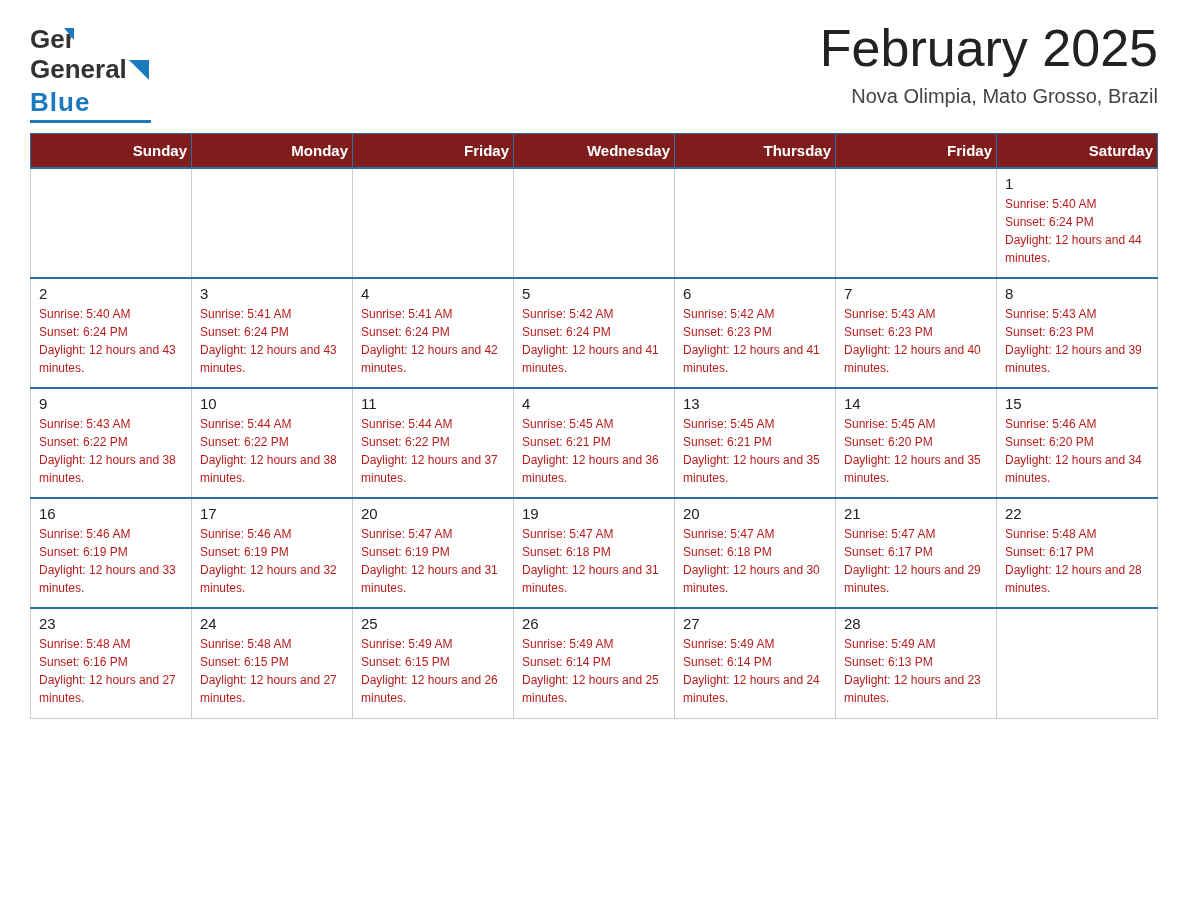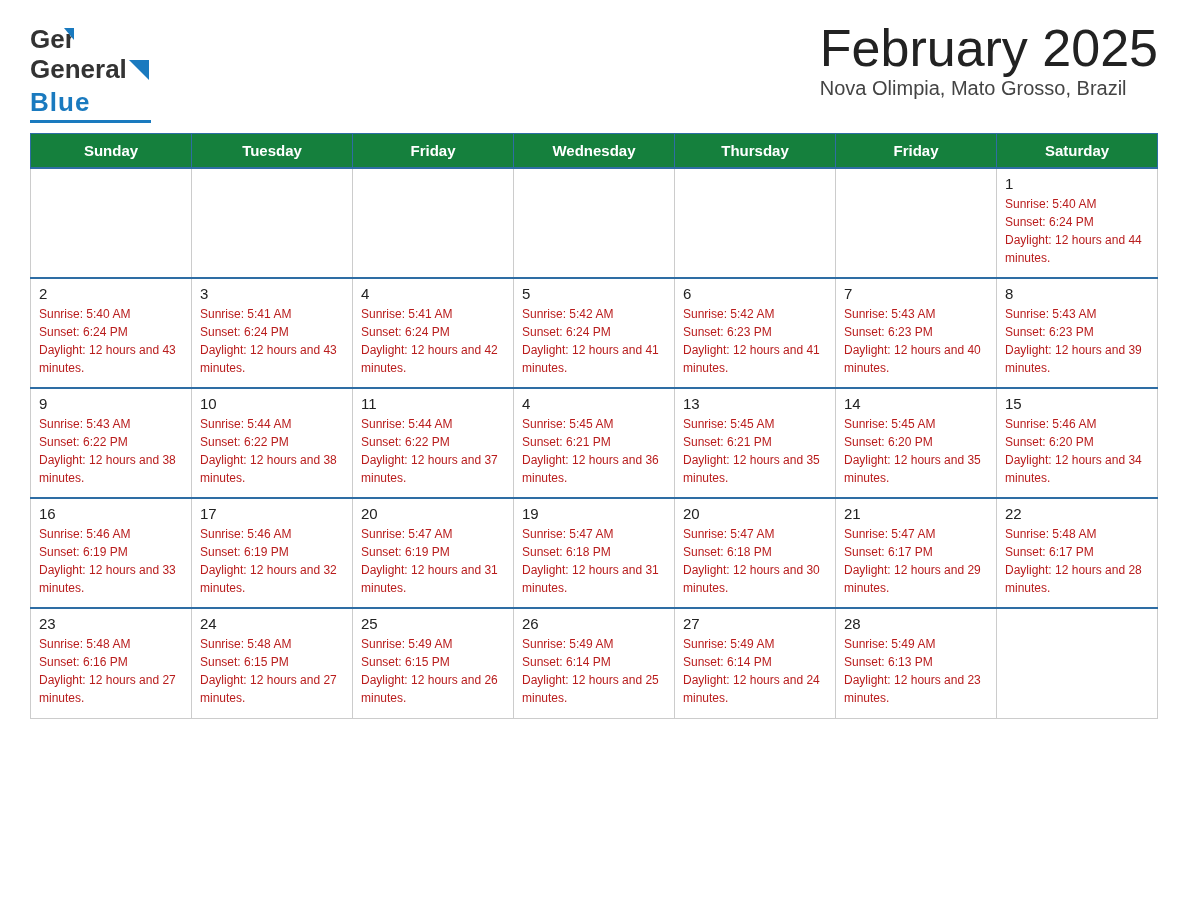--- a/index.html
+++ b/index.html
@@ -15,45 +15,45 @@
       justify-content: space-between;
       align-items: flex-start;
       margin-bottom: 10px;
     }
     .logo-area {
       display: flex;
       flex-direction: column;
       align-items: flex-start;
     }
     .title-area {
-      text-align: left;
+      text-align: right;
     }
     .month-title {
       font-size: 52px;
       font-weight: normal;
       color: #222;
       line-height: 1.1;
     }
     .location-subtitle {
       font-size: 20px;
       color: #444;
-      margin-top: 0;
+      margin-top: 8px;
     }
     .calendar-table {
       width: 100%;
       border-collapse: collapse;
       margin-top: 8px;
     }
     .calendar-table th {
-      background: #15803d;
+      background: #7f1d1d;
       color: #fff;
       font-size: 15px;
       font-weight: bold;
       padding: 8px 4px;
-      text-align: center;
+      text-align: right;
       border: 1px solid #2e6da4;
     }
     .calendar-table td {
       border: 1px solid #ccc;
       vertical-align: top;
       padding: 6px 8px;
       width: calc(100% / 7);
       height: 110px;
       font-size: 12.5px;
       color: #333;
@@ -110,21 +110,21 @@
   <div class="title-area">
     <div class="month-title">February 2025</div>
     <div class="location-subtitle">Nova Olimpia, Mato Grosso, Brazil</div>
   </div>
 </div>
 
 <table class="calendar-table">
   <thead>
     <tr>
     <th>Sunday</th>
-        <th>Tuesday</th>
+        <th>Monday</th>
         <th>Friday</th>
         <th>Wednesday</th>
         <th>Thursday</th>
         <th>Friday</th>
         <th>Saturday</th>
       </tr>
   </thead>
   <tbody id="calendar-body">
   <tr>
         <td class="empty-cell"></td>

